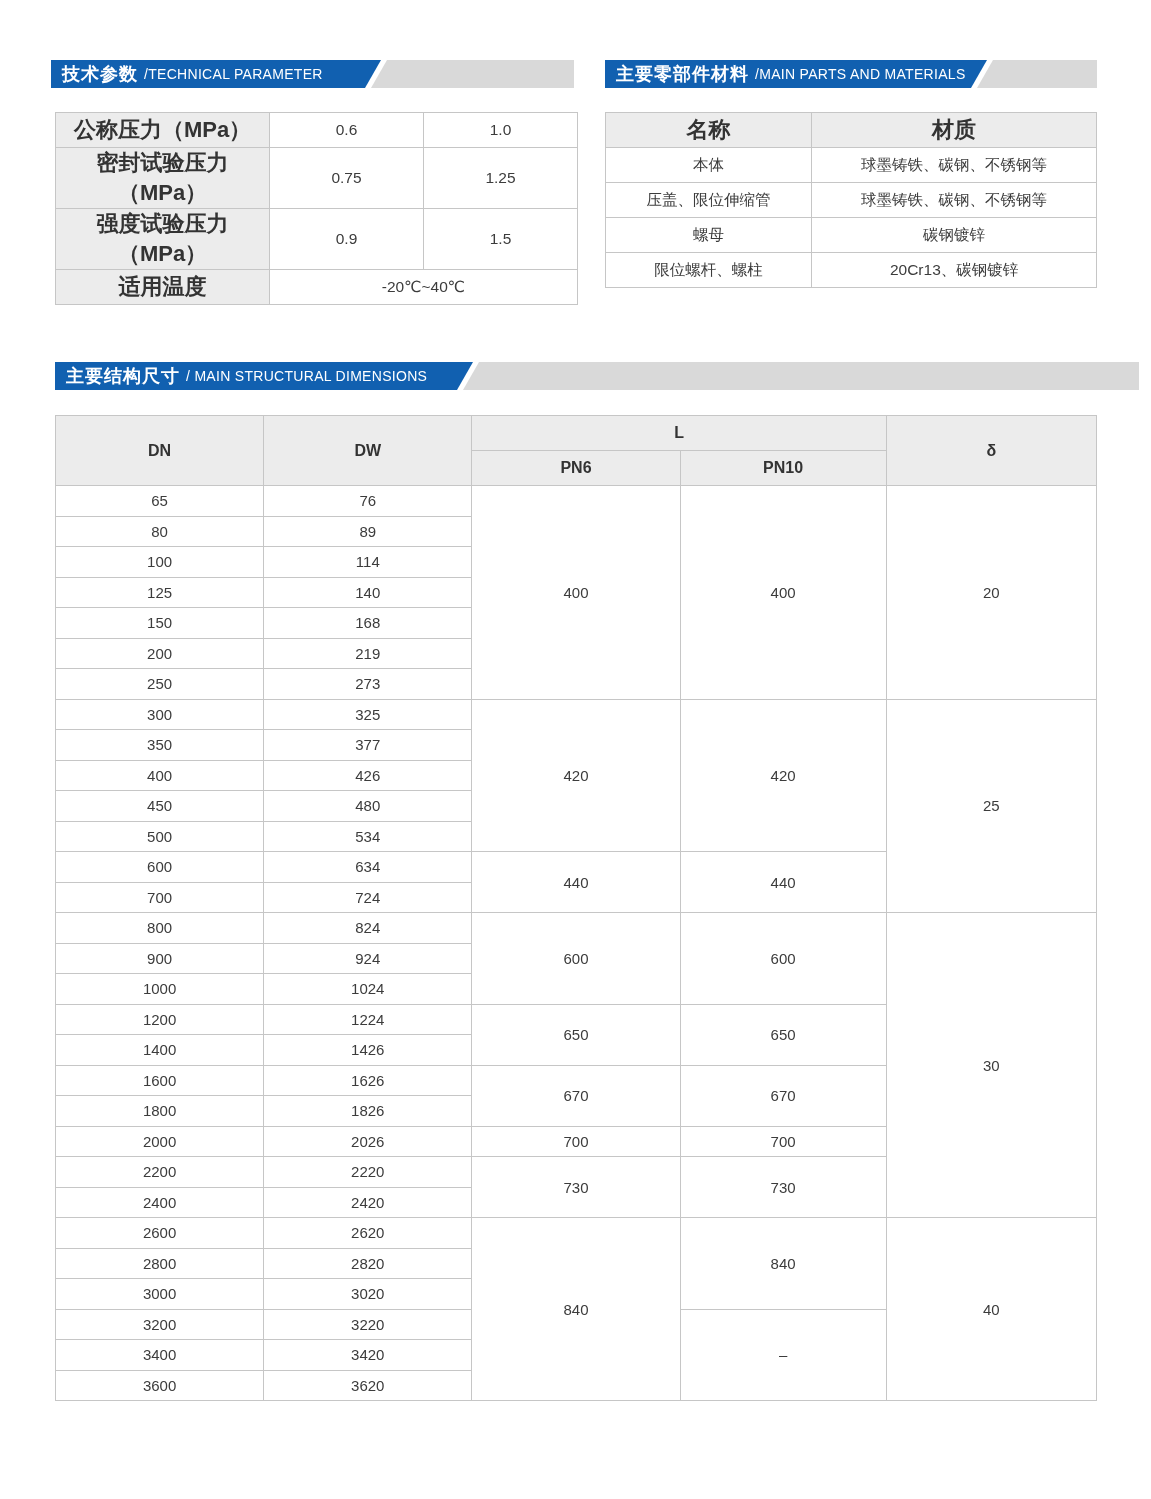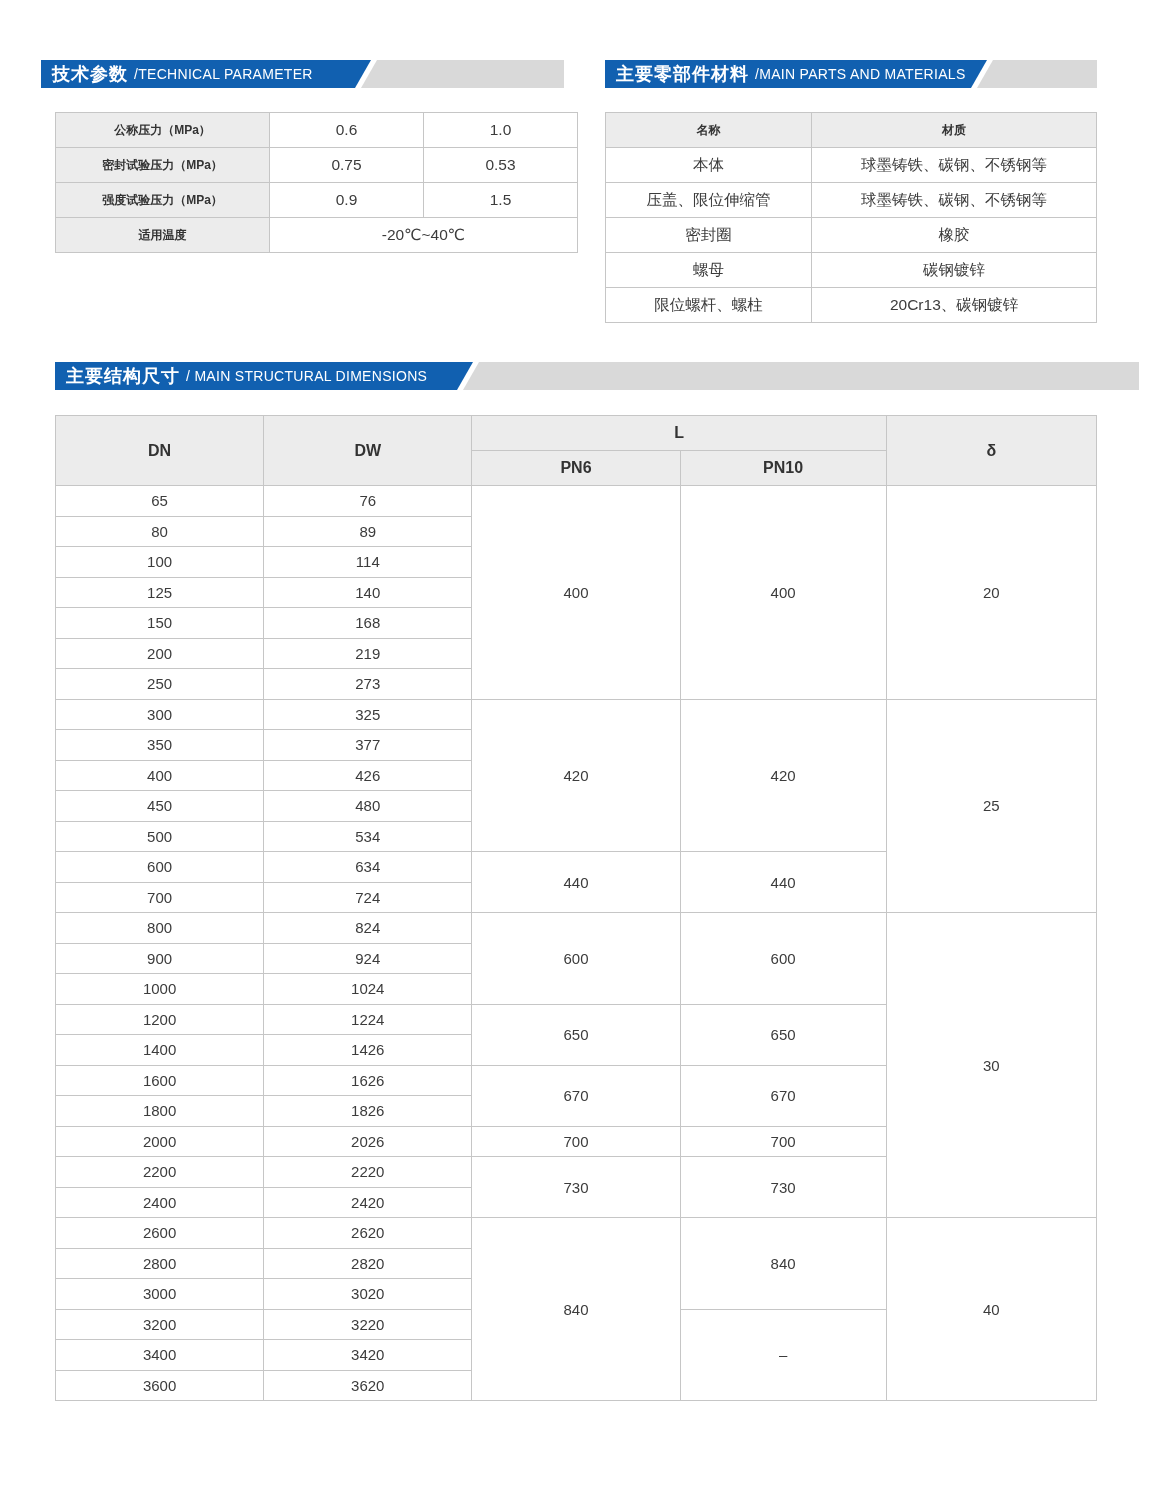--- a/index.html
+++ b/index.html
@@ -34,36 +34,36 @@
   table{border-collapse:collapse;table-layout:fixed;position:absolute;}
   td,th{
     border:1px solid #c6c6c6;
     text-align:center;vertical-align:middle;
     font-weight:400;padding:0 4px;
     font-size:15.5px;color:#3c3c3c;
     box-sizing:border-box;
   }
   .small-tbl td,.small-tbl th{height:35px;}
   .small-tbl .label,.small-tbl th{
-    background:#ececec;font-weight:700;font-size:12px;color:#333;
+    background:#ececec;font-weight:700;font-size:22px;color:#333;
   }
   #tbl-technical{left:55px;top:112px;width:523px;}
   #tbl-materials{left:605px;top:112px;width:492px;}
   #tbl-dims{left:55px;top:415px;width:1042px;}
   #tbl-dims thead th{
     background:#ececec;font-weight:700;font-size:16px;color:#333;height:35px;
   }
   #tbl-dims tbody td{height:30.5px;font-size:15px;}
 </style>
 </head>
 <body>
 
 <div class="page" style="--accent-blue: #1160b0; --banner-gray: #d9d9d9;">
 
-  <div class="banner" id="sec-technical-banner" style="left:41px;top:60px;width:523px;text-align:right;--bw:330px;">
+  <div class="banner" id="sec-technical-banner" style="left:51px;top:60px;width:523px;text-align:right;--bw:330px;">
     <div class="gray"></div>
     <div class="blue">
       <span class="cn">技术参数</span>
       <span class="en">/TECHNICAL PARAMETER</span>
     </div>
   </div>
 
   <div class="banner" id="sec-materials-banner" style="left:605px;top:60px;width:492px;--bw:382px;">
     <div class="gray"></div>
     <div class="blue">
@@ -80,21 +80,21 @@
       </colgroup>
     <tbody>
         <tr>
           <td class="label">公称压力（MPa）</td>
           <td>0.6</td>
           <td>1.0</td>
         </tr>
         <tr>
           <td class="label">密封试验压力（MPa）</td>
           <td>0.75</td>
-          <td>0.53</td>
+          <td>1.25</td>
         </tr>
         <tr>
           <td class="label">强度试验压力（MPa）</td>
           <td>0.9</td>
           <td>1.5</td>
         </tr>
         <tr>
           <td class="label">适用温度</td>
           <td colspan="2">-20℃~40℃</td>
         </tr>
@@ -113,24 +113,20 @@
       </tr>
     </thead>
     <tbody>
         <tr>
           <td>本体</td>
           <td>球墨铸铁、碳钢、不锈钢等</td>
         </tr>
         <tr>
           <td>压盖、限位伸缩管</td>
           <td>球墨铸铁、碳钢、不锈钢等</td>
-        </tr>
-        <tr>
-          <td>密封圈</td>
-          <td>橡胶</td>
         </tr>
         <tr>
           <td>螺母</td>
           <td>碳钢镀锌</td>
         </tr>
         <tr>
           <td>限位螺杆、螺柱</td>
           <td>20Cr13、碳钢镀锌</td>
         </tr>
       </tbody>

